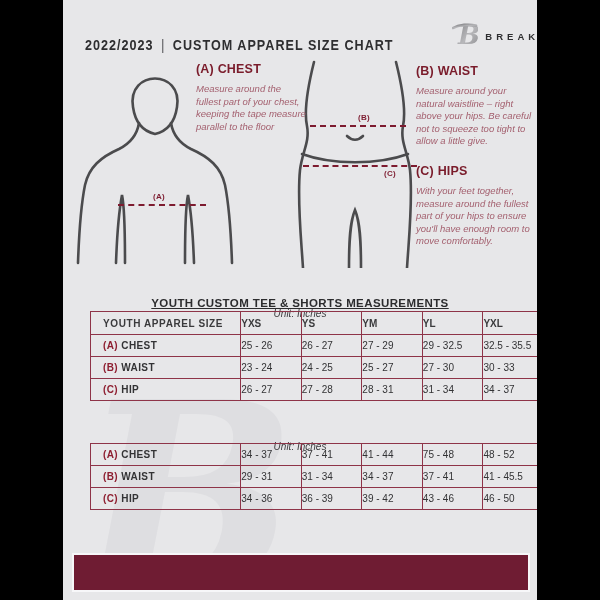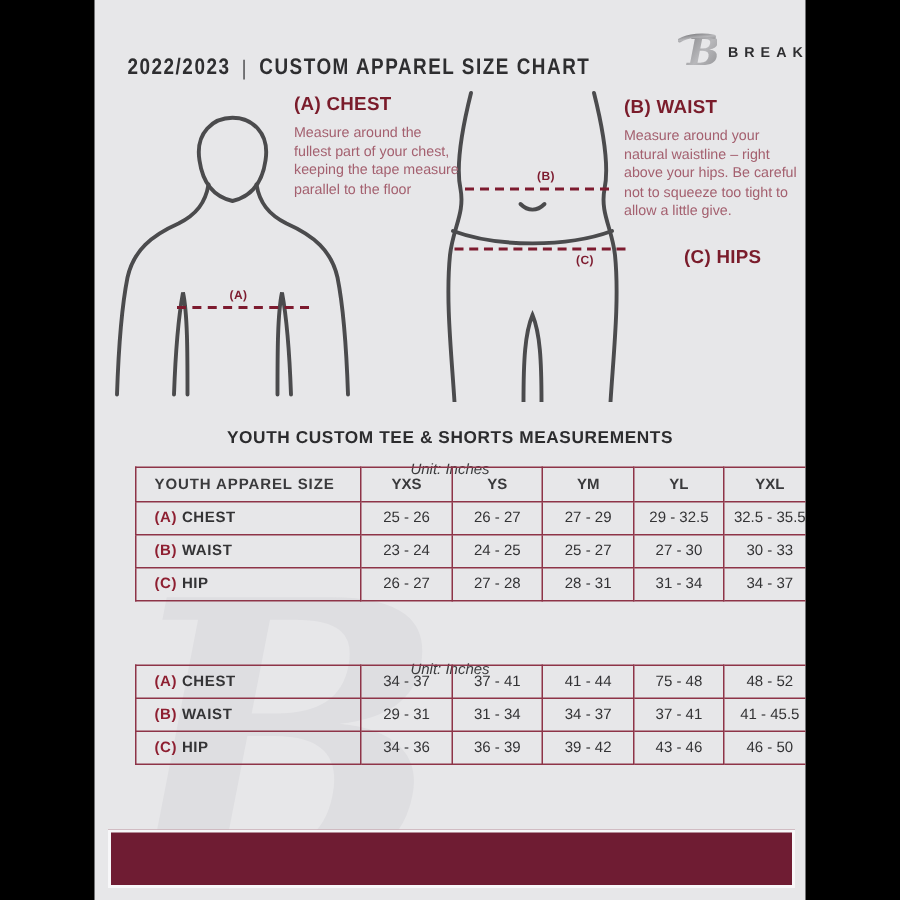--- a/index.html
+++ b/index.html
@@ -32,43 +32,43 @@
   
   .fig{position:absolute;z-index:1;}
   .fig1{left:12px;top:57px;width:160px;height:208px;}
   .fig2{left:229px;top:60px;width:126px;height:208px;}
   .measure-line{position:absolute;border-top:2px dashed #7d1b2f;}
   .fig-label{position:absolute;font-size:8px;font-weight:bold;color:#7d1b2f;letter-spacing:0.3px;}
   
   .inst{position:absolute;z-index:1;}
   .inst-chest{left:133px;top:62px;width:112px;}
   .inst-waist{left:353px;top:64px;width:116px;}
-  .inst-hips{left:353px;top:164px;width:122px;margin-left:40px;}
+  .inst-hips{left:353px;top:164px;width:122px;}
   .inst-heading{font-size:12.5px;font-weight:bold;color:#7a1c2b;margin:0 0 7px 0;letter-spacing:0.2px;}
-  .inst-body{font-size:9.5px;color:#a4606f;line-height:1.32;margin:0;}
+  .inst-body{font-size:9.5px;font-style:italic;color:#a4606f;line-height:1.32;margin:0;}
   
   .section-title{
     position:absolute;left:0;width:474px;text-align:center;font-weight:bold;
     color:#2c2c2e;font-size:11.5px;letter-spacing:0.4px;z-index:1;
   }
   .section-unit{
     position:absolute;left:0;width:474px;text-align:center;font-style:italic;
     color:#3c3c3e;font-size:10px;z-index:1;margin-top:15px;
   }
-  .t-youth-title{top:286px;} .t-youth-unit{top:293px;}
+  .t-youth-title{top:297px;text-decoration:underline;} .t-youth-unit{top:293px;}
   .t-adult-title{top:412px;} .t-adult-unit{top:426px;}
   
   table.size-table{
     position:absolute;left:27px;width:454px;border-collapse:collapse;
     table-layout:fixed;z-index:2;background:transparent;padding-left:44px;
   }
   .youth-table{top:311px;} .adult-table{top:443px;}
   .size-table td{
     border:1.6px solid #8e3448;font-size:10px;color:#333335;
-    text-align:center;padding:0;height:21px;background:transparent;
+    padding:0;height:21px;background:transparent;
   }
   .size-table tr.head-row td{height:22px;font-weight:bold;color:#3a3a3c;}
   .size-table td.label-cell{text-align:left;padding-left:12px;letter-spacing:0.6px;}
   .size-table td.row-label{text-align:left;padding-left:12px;font-weight:bold;letter-spacing:0.4px;}
   .row-prefix{color:#8e1f31;font-weight:bold;}
   .col-size{width:56px;}
   
   .footer-bar{
     position:absolute;left:9px;top:553px;width:454px;height:35px;
     background:#6f1c33;border:2px solid #f7f7f9;z-index:3;
@@ -138,20 +138,21 @@
   <div class="inst inst-chest">
     <p class="inst-heading">(A) CHEST</p>
     <p class="inst-body">Measure around the fullest part of your chest, keeping the tape measure parallel to the floor</p>
   </div>
   <div class="inst inst-waist">
     <p class="inst-heading">(B) WAIST</p>
     <p class="inst-body">Measure around your natural waistline – right above your hips. Be careful not to squeeze too tight to allow a little give.</p>
   </div>
   <div class="inst inst-hips">
     <p class="inst-heading">(C) HIPS</p>
+    <p class="inst-body">With your feet together, measure around the fullest part of your hips to ensure you'll have enough room to move comfortably.</p>
   </div>
 
   <div class="section-title t-youth-title">YOUTH CUSTOM TEE &amp; SHORTS MEASUREMENTS</div>
   <div class="section-unit t-youth-unit">Unit: Inches</div>
 
   <table class="size-table youth-table">
     <colgroup>
         <col style="width:139px">
         <col class="col-size">
         <col class="col-size">

